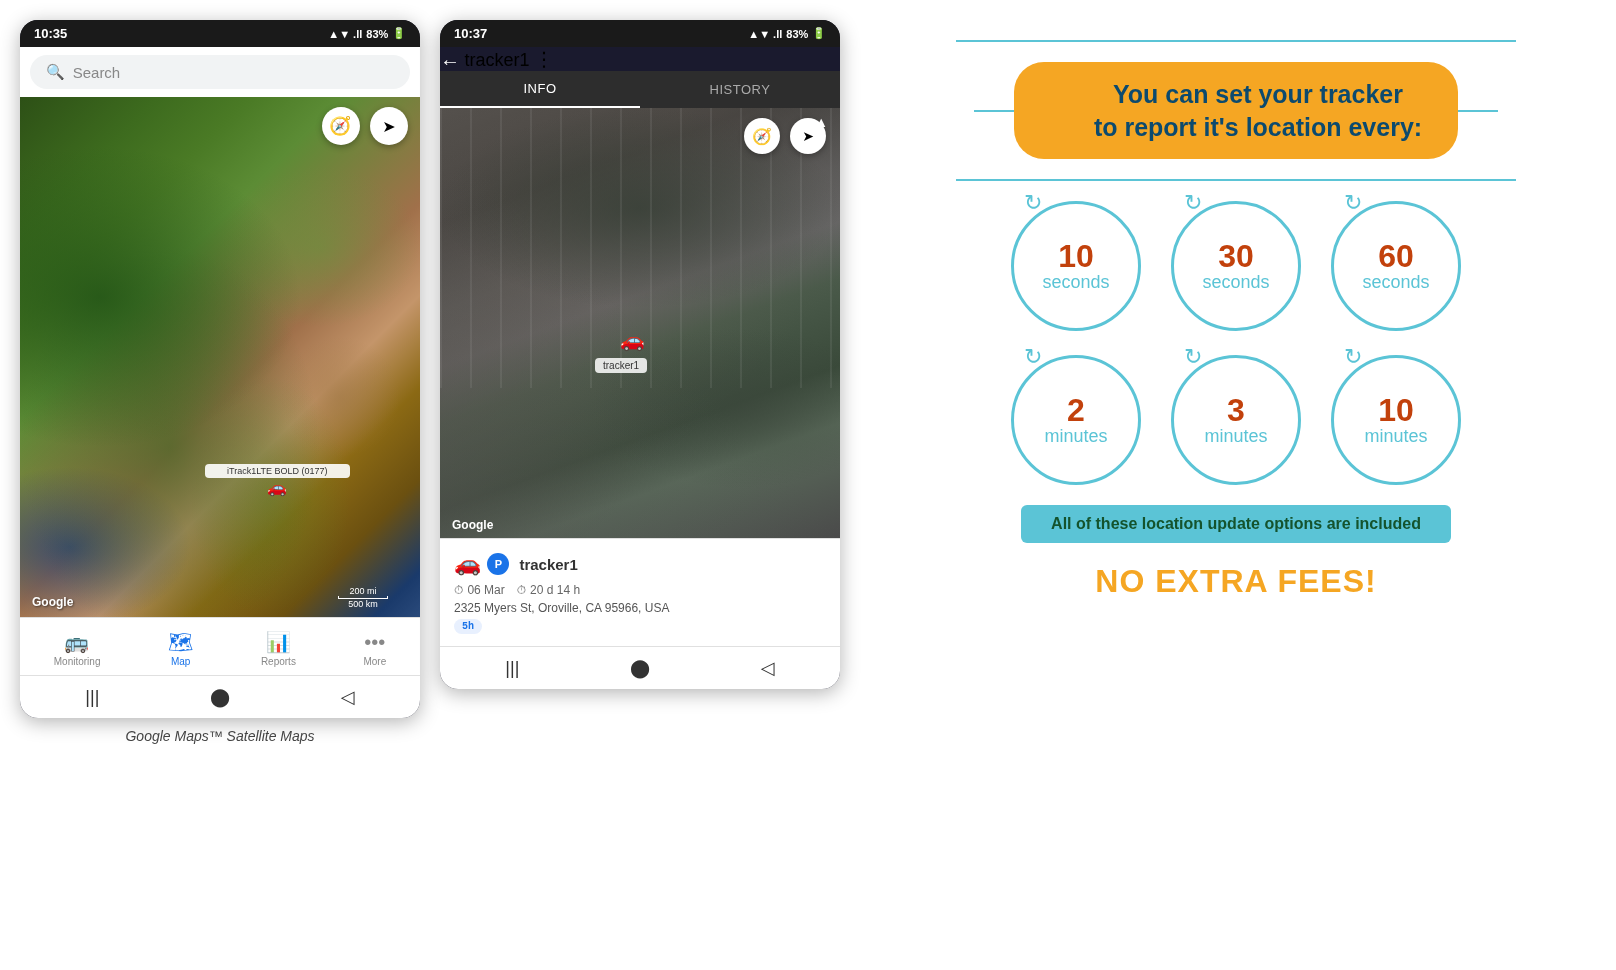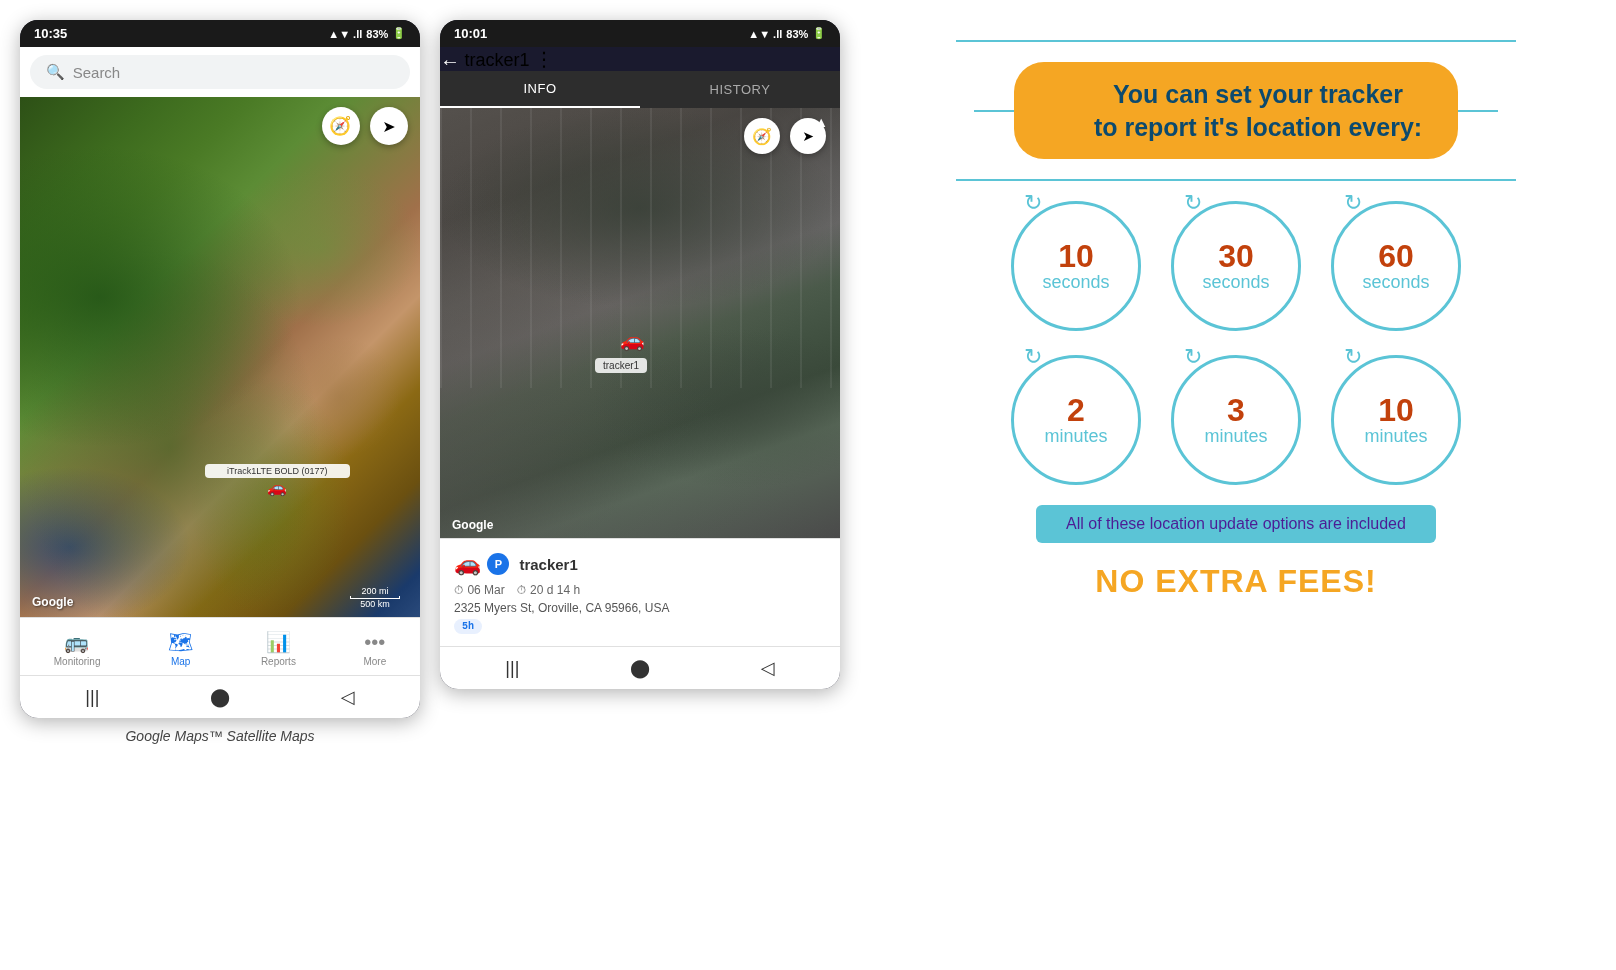--- a/index.html
+++ b/index.html
@@ -133,21 +133,21 @@
       bottom: 8px;
       left: 12px;
       color: #fff;
       font-size: 12px;
       font-weight: bold;
       text-shadow: 1px 1px 2px rgba(0,0,0,0.5);
     }
     .scale-bar {
       position: absolute;
       bottom: 8px;
-      right: 20px;
+      right: 32px;
       display: flex;
       flex-direction: column;
       align-items: center;
       font-size: 9px;
       color: #fff;
     }
     .scale-line {
       width: 50px;
       height: 3px;
       border: 1px solid #fff;
@@ -468,22 +468,22 @@
     }
 
     .no-fees-box {
       background: #5bc4d6;
       border-radius: 6px;
       padding: 10px 30px;
       text-align: center;
     }
     .no-fees-text {
       font-size: 16px;
-      color: #4c1d95;
-      font-weight: 400;
+      color: #14532d;
+      font-weight: 700;
     }
     .no-extra-fees {
       font-size: 32px;
       font-weight: 900;
       color: #f5a623;
       letter-spacing: 1px;
     }
     .caption-text {
       width: 400px;
       text-align: center;
@@ -589,21 +589,21 @@
           </div>
         </div>
 
         <div class="caption-text">Google Maps™ Satellite Maps</div>
       </div>
 
       <div class="phone-wrapper">
         <div class="phone-screen">
 
           <div class="status-bar">
-            <span>10:01</span>
+            <span>10:37</span>
             <div class="signal-icons">
               <span>▲▼ .ll</span>
               <span>83%</span>
               <span>🔋</span>
             </div>
           </div>
 
           <div class="app-header">
             <span class="back-btn">←</span>
             <span class="tracker-name">tracker1</span>

